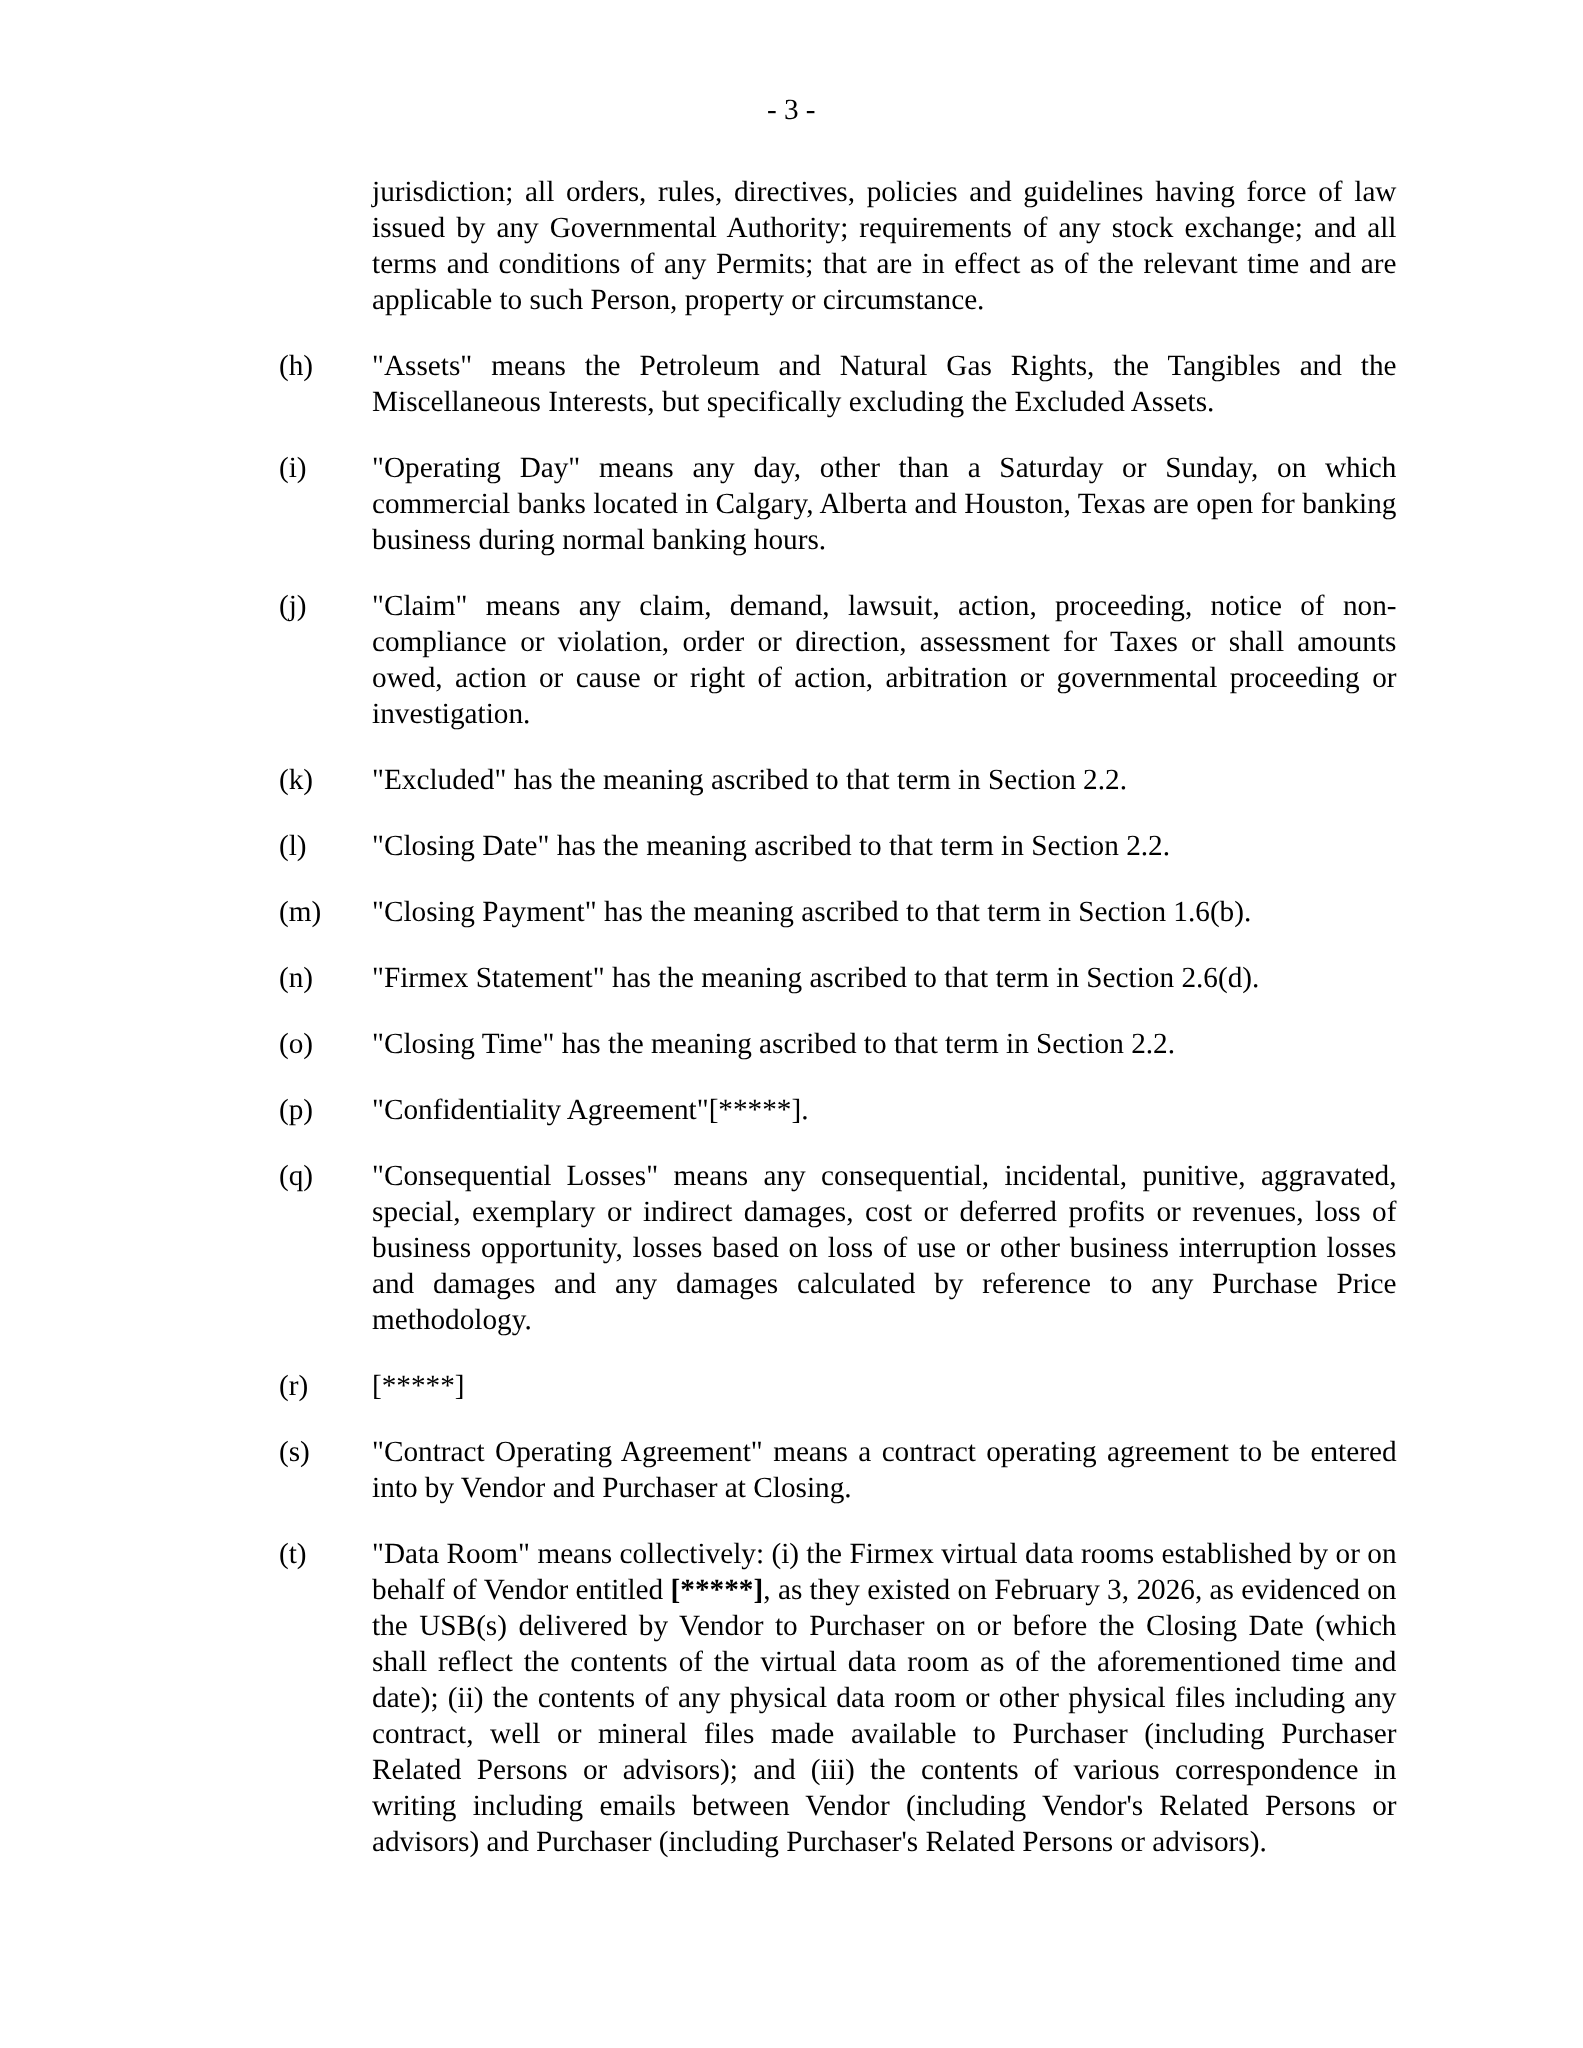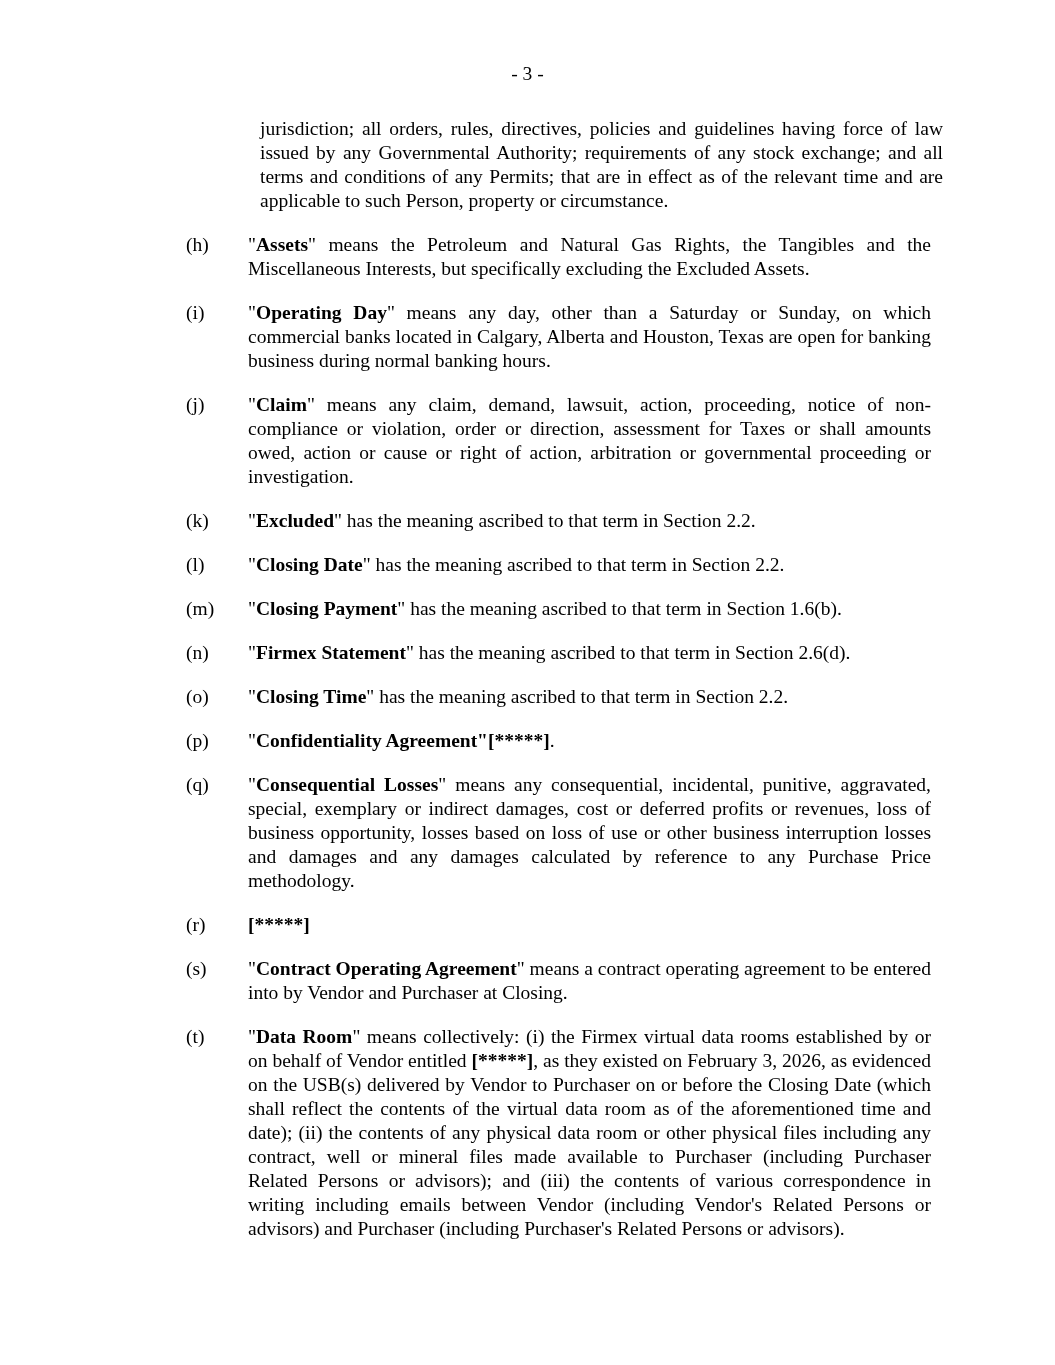--- a/index.html
+++ b/index.html
@@ -20,21 +20,21 @@
       top: 62px;
       left: 0;
       width: 1055px;
       text-align: center;
       font-size: 19.5px;
       line-height: 24px;
     }
     .continuation {
       position: absolute;
       top: 117px;
-      left: 260px;
+      left: 248px;
       width: 683px;
       font-size: 19.5px;
       line-height: 24px;
       text-align: justify;
     }
     .defs {
       position: absolute;
       top: 233px;
       left: 186px;
       width: 745px;
@@ -47,21 +47,21 @@
     }
     .def-label {
       width: 62px;
       flex: 0 0 62px;
     }
     .def-body {
       flex: 1 1 auto;
       text-align: justify;
     }
     .def-term {
-      font-weight: bold;
+      font-weight: normal;
     }
     .bold {
       font-weight: bold;
     }
   </style>
 </head>
 <body>
 
 <div class="page-number">- 3 -</div>
 

